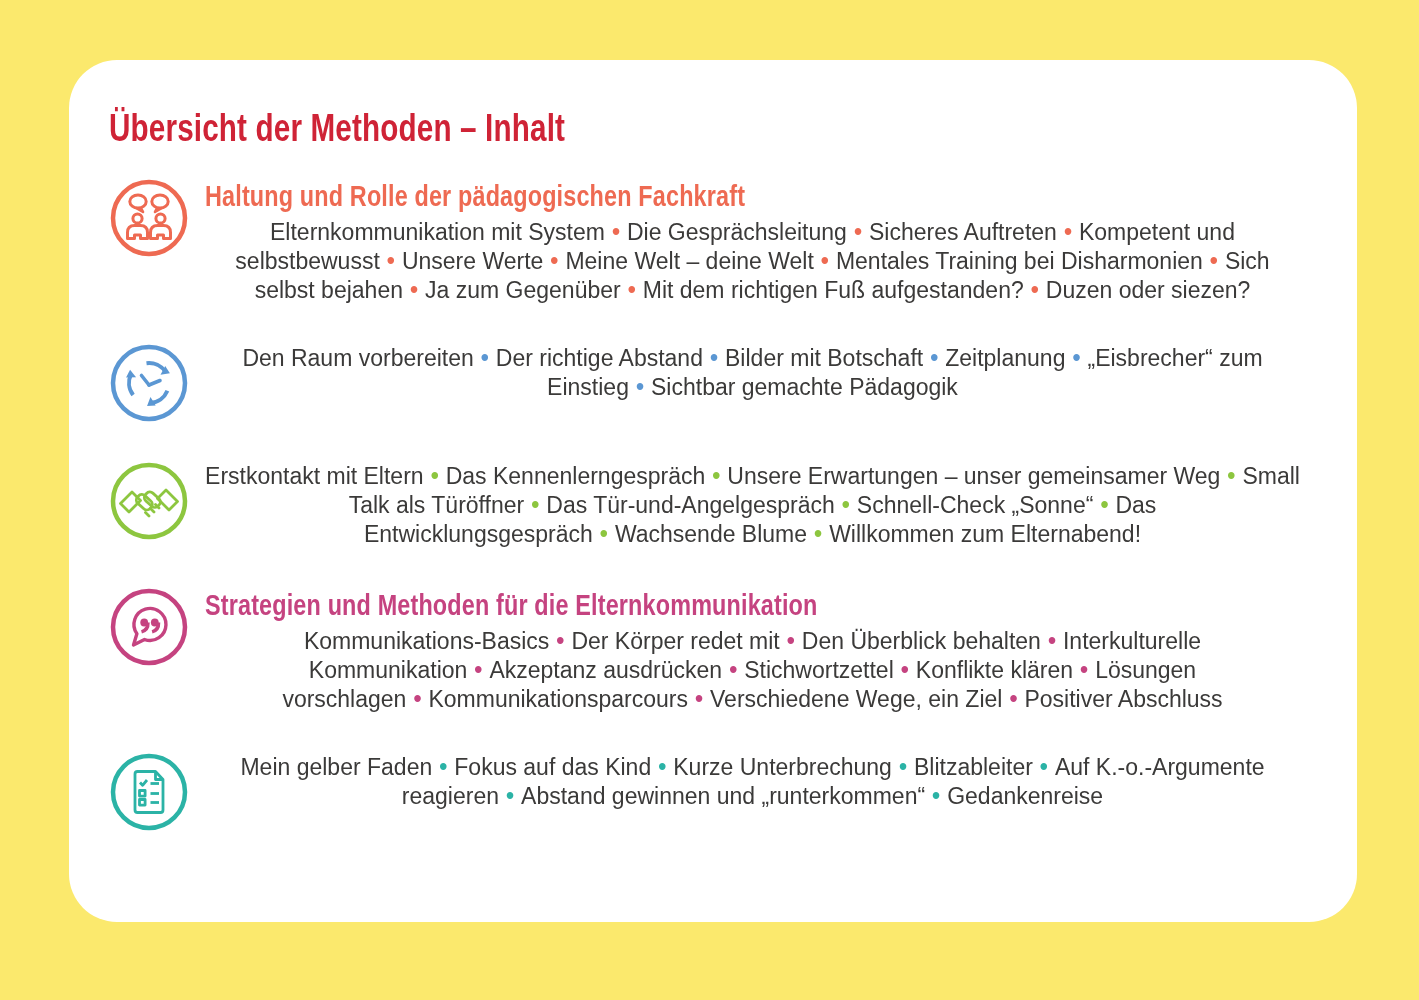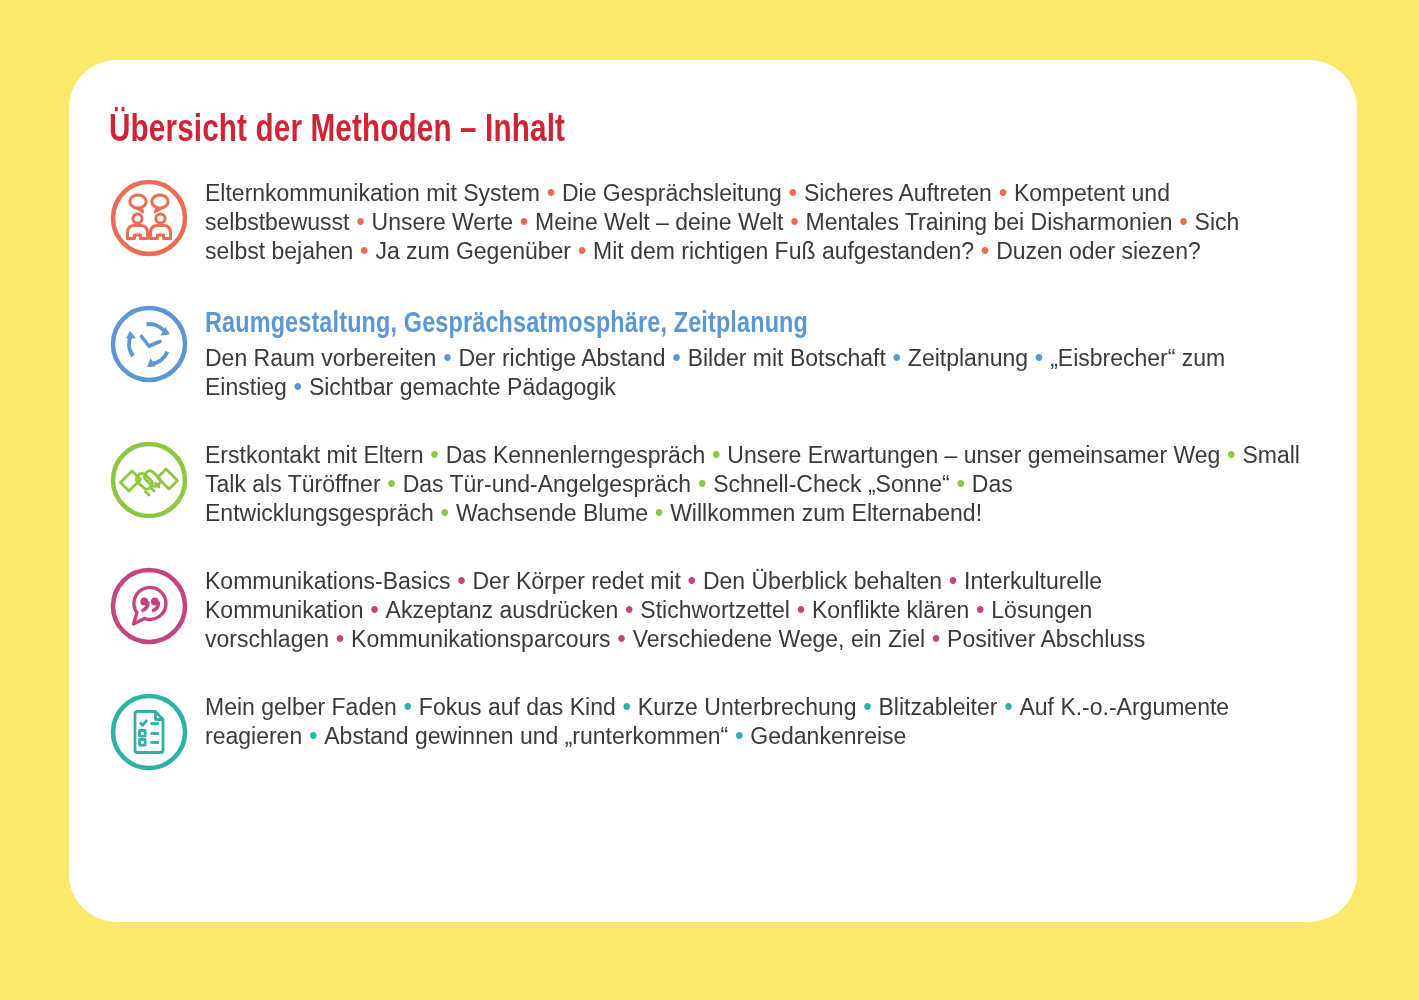--- a/index.html
+++ b/index.html
@@ -12,21 +12,21 @@
         margin:14px 0 30px 0;display:inline-block;white-space:nowrap;
         transform:scaleX(0.78);transform-origin:0 50%;letter-spacing:0.2px;}
   .section{display:flex;align-items:flex-start;margin-bottom:38px;}
   .icon{width:80px;height:80px;flex:0 0 80px;margin-right:16px;}
   .icon svg{width:80px;height:80px;display:block;}
   .sec-body{flex:1;min-width:0;padding-top:1px;}
   .h-wrap{margin-bottom:5px;height:34px;}
   h2.sec-heading{font-size:30px;line-height:34px;font-weight:700;margin:0;
         display:inline-block;white-space:nowrap;
         transform:scaleX(0.78);transform-origin:0 50%;letter-spacing:0.2px;}
-  p.items{font-size:23px;line-height:29px;margin:0;max-width:1095px;}
+  p.items{font-size:23px;line-height:29px;margin:0;max-width:1095px;text-align:center;}
   .dot{font-weight:700;margin:0 7px;}
 </style>
 </head>
 <body>
 
 <div class="page" style="background: rgb(251, 233, 109);">
   <main class="card" style="background: rgb(255, 255, 255);">
     <h1 class="page-title" style="color: rgb(207, 35, 54);">Übersicht der Methoden – Inhalt</h1>
     <div id="sections">
         <section class="section">
@@ -39,41 +39,41 @@
                 <ellipse cx="51" cy="23.5" rx="8.2" ry="6.6"></ellipse>
                 <path d="M48.5,29.5 L46,34 L53,29.9" stroke-width="2.6"></path>
                 <circle cx="28.5" cy="40.5" r="4.6"></circle>
                 <path d="M18.5,60.5 v-6 q0,-7 7,-7 h6 q7,0 7,7 v6 h-7 v-3.4 h-6 v3.4 z"></path>
                 <circle cx="51.5" cy="40.5" r="4.6"></circle>
                 <path d="M41.5,60.5 v-6 q0,-7 7,-7 h6 q7,0 7,7 v6 h-7 v-3.4 h-6 v3.4 z"></path>
               </g>
             </svg>
           </div>
           <div class="sec-body">
+            <div class="h-wrap"><h2 class="sec-heading" style="color: rgb(238, 106, 82);">Haltung und Rolle der pädagogischen Fachkraft</h2></div>
             <p class="items" style="color: rgb(59, 58, 57);"><span>Elternkommunikation mit System</span><span class="dot" style="color: rgb(238, 106, 82);">•</span><span>Die Gesprächsleitung</span><span class="dot" style="color: rgb(238, 106, 82);">•</span><span>Sicheres Auftreten</span><span class="dot" style="color: rgb(238, 106, 82);">•</span><span>Kompetent und selbstbewusst</span><span class="dot" style="color: rgb(238, 106, 82);">•</span><span>Unsere Werte</span><span class="dot" style="color: rgb(238, 106, 82);">•</span><span>Meine Welt – deine Welt</span><span class="dot" style="color: rgb(238, 106, 82);">•</span><span>Mentales Training bei Disharmonien</span><span class="dot" style="color: rgb(238, 106, 82);">•</span><span>Sich selbst bejahen</span><span class="dot" style="color: rgb(238, 106, 82);">•</span><span>Ja zum Gegenüber</span><span class="dot" style="color: rgb(238, 106, 82);">•</span><span>Mit dem richtigen Fuß aufgestanden?</span><span class="dot" style="color: rgb(238, 106, 82);">•</span><span>Duzen oder siezen?</span></p>
           </div>
         </section>
         <section class="section">
           <div class="icon" style="color: rgb(91, 151, 211);">
             <svg viewBox="0 0 80 80">
               <circle cx="40" cy="40" r="36" fill="none" stroke="currentColor" stroke-width="4.5"></circle>
               <g fill="none" stroke="currentColor" stroke-width="3.6" stroke-linecap="round">
                 <path d="M40,42 L32.5,32.5"></path>
                 <path d="M40,42 L51,37.5"></path>
               </g>
               <g id="cyc">
                 <path d="M37.5,20.2 A20,20 0 0 1 56.6,28.9" fill="none" stroke="currentColor" stroke-width="4"></path>
                 <path d="M60.9,30.2 L51.5,31.7 L56.2,22.9 Z" fill="currentColor"></path>
               </g>
               <use href="#cyc" transform="rotate(120 40 40)"></use>
               <use href="#cyc" transform="rotate(240 40 40)"></use>
             </svg>
           </div>
           <div class="sec-body">
-            <div class="h-wrap"><h2 class="sec-heading" style="color: rgb(91, 151, 211);">Raumgestaltung, Gesprächsatmosphäre, Zeitplanung</h2></div>
             <p class="items" style="color: rgb(59, 58, 57);"><span>Den Raum vorbereiten</span><span class="dot" style="color: rgb(91, 151, 211);">•</span><span>Der richtige Abstand</span><span class="dot" style="color: rgb(91, 151, 211);">•</span><span>Bilder mit Botschaft</span><span class="dot" style="color: rgb(91, 151, 211);">•</span><span>Zeitplanung</span><span class="dot" style="color: rgb(91, 151, 211);">•</span><span>„Eisbrecher“ zum Einstieg</span><span class="dot" style="color: rgb(91, 151, 211);">•</span><span>Sichtbar gemachte Pädagogik</span></p>
           </div>
         </section>
         <section class="section">
           <div class="icon" style="color: rgb(141, 198, 63);">
             <svg viewBox="0 0 80 80">
               <circle cx="40" cy="40" r="36" fill="none" stroke="currentColor" stroke-width="4.5"></circle>
               <g fill="none" stroke="currentColor" stroke-width="2.8" stroke-linejoin="round">
                 <path d="M11.5,42.5 L23,31 L31.5,39.5 L20,51 Z"></path>
                 <path d="M68.5,40.5 L57,29 L48.5,37.5 L60,49 Z"></path>
@@ -92,20 +92,21 @@
             <svg viewBox="0 0 80 80">
               <circle cx="40" cy="40" r="36" fill="none" stroke="currentColor" stroke-width="4.5"></circle>
               <path d="M35.5,52.5 A16,16 0 1 0 27.9,46.7 L24.5,58 Z" fill="none" stroke="currentColor" stroke-width="3.4" stroke-linejoin="round"></path>
               <circle cx="35.2" cy="35.5" r="3.9" fill="currentColor"></circle>
               <path d="M39,35.5 q0.3,7.5 -6.5,9.3" fill="none" stroke="currentColor" stroke-width="3.4"></path>
               <circle cx="45.8" cy="35.5" r="3.9" fill="currentColor"></circle>
               <path d="M49.6,35.5 q0.3,7.5 -6.5,9.3" fill="none" stroke="currentColor" stroke-width="3.4"></path>
             </svg>
           </div>
           <div class="sec-body">
+            <div class="h-wrap"><h2 class="sec-heading" style="color: rgb(197, 67, 128);">Strategien und Methoden für die Elternkommunikation</h2></div>
             <p class="items" style="color: rgb(59, 58, 57);"><span>Kommunikations-Basics</span><span class="dot" style="color: rgb(197, 67, 128);">•</span><span>Der Körper redet mit</span><span class="dot" style="color: rgb(197, 67, 128);">•</span><span>Den Überblick behalten</span><span class="dot" style="color: rgb(197, 67, 128);">•</span><span>Interkulturelle Kommunikation</span><span class="dot" style="color: rgb(197, 67, 128);">•</span><span>Akzeptanz ausdrücken</span><span class="dot" style="color: rgb(197, 67, 128);">•</span><span>Stichwortzettel</span><span class="dot" style="color: rgb(197, 67, 128);">•</span><span>Konflikte klären</span><span class="dot" style="color: rgb(197, 67, 128);">•</span><span>Lösungen vorschlagen</span><span class="dot" style="color: rgb(197, 67, 128);">•</span><span>Kommunikationsparcours</span><span class="dot" style="color: rgb(197, 67, 128);">•</span><span>Verschiedene Wege, ein Ziel</span><span class="dot" style="color: rgb(197, 67, 128);">•</span><span>Positiver Abschluss</span></p>
           </div>
         </section>
         <section class="section">
           <div class="icon" style="color: rgb(43, 179, 166);">
             <svg viewBox="0 0 80 80">
               <circle cx="40" cy="40" r="36" fill="none" stroke="currentColor" stroke-width="4.5"></circle>
               <g fill="none" stroke="currentColor" stroke-width="2.8" stroke-linejoin="round">
                 <path d="M46.5,19.5 h-18 a2.5,2.5 0 0 0 -2.5,2.5 v36 a2.5,2.5 0 0 0 2.5,2.5 h23 a2.5,2.5 0 0 0 2.5,-2.5 v-30.5 z"></path>
                 <path d="M46.5,19.5 v8 h7.5"></path>

